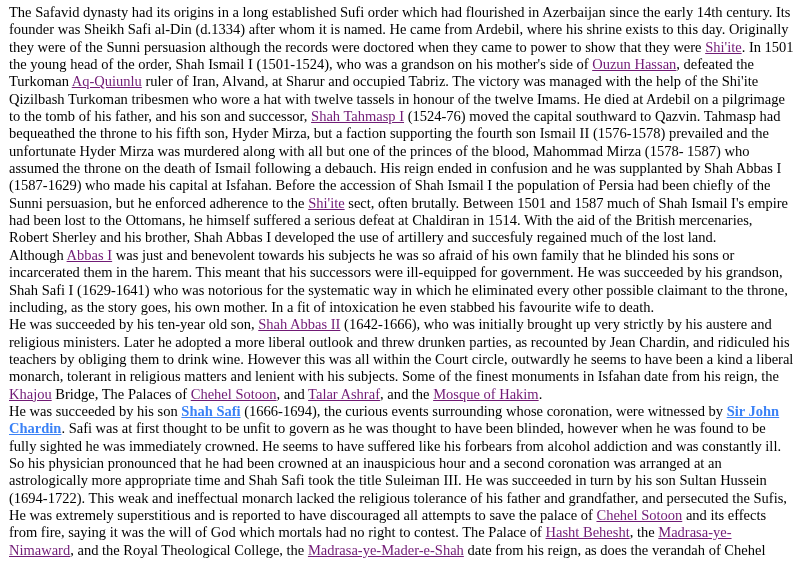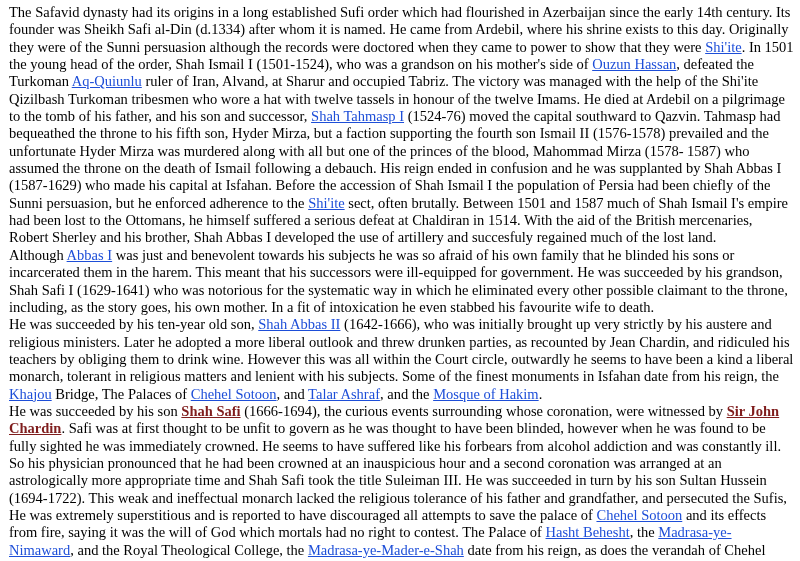--- a/index.html
+++ b/index.html
@@ -20,29 +20,29 @@
   }
   #article {
     padding: 4px 6px 0 9px;
     text-align: left;
   }
   p {
     margin: 0 0 0 0;
     padding: 0;
   }
   a, .link {
-    color: #1d4ed8;
+    color: #701a75;
     text-decoration: underline;
     cursor: pointer;
   }
   b, .b {
     font-weight: normal;
   }
   .linkb {
-    color: #7f1d1d;
+    color: #3b82f6;
     text-decoration: underline;
     font-weight: bold;
     cursor: pointer;
     text-align: center;
   }
 </style>
 </head>
 <body>
 
 <div id="article">

